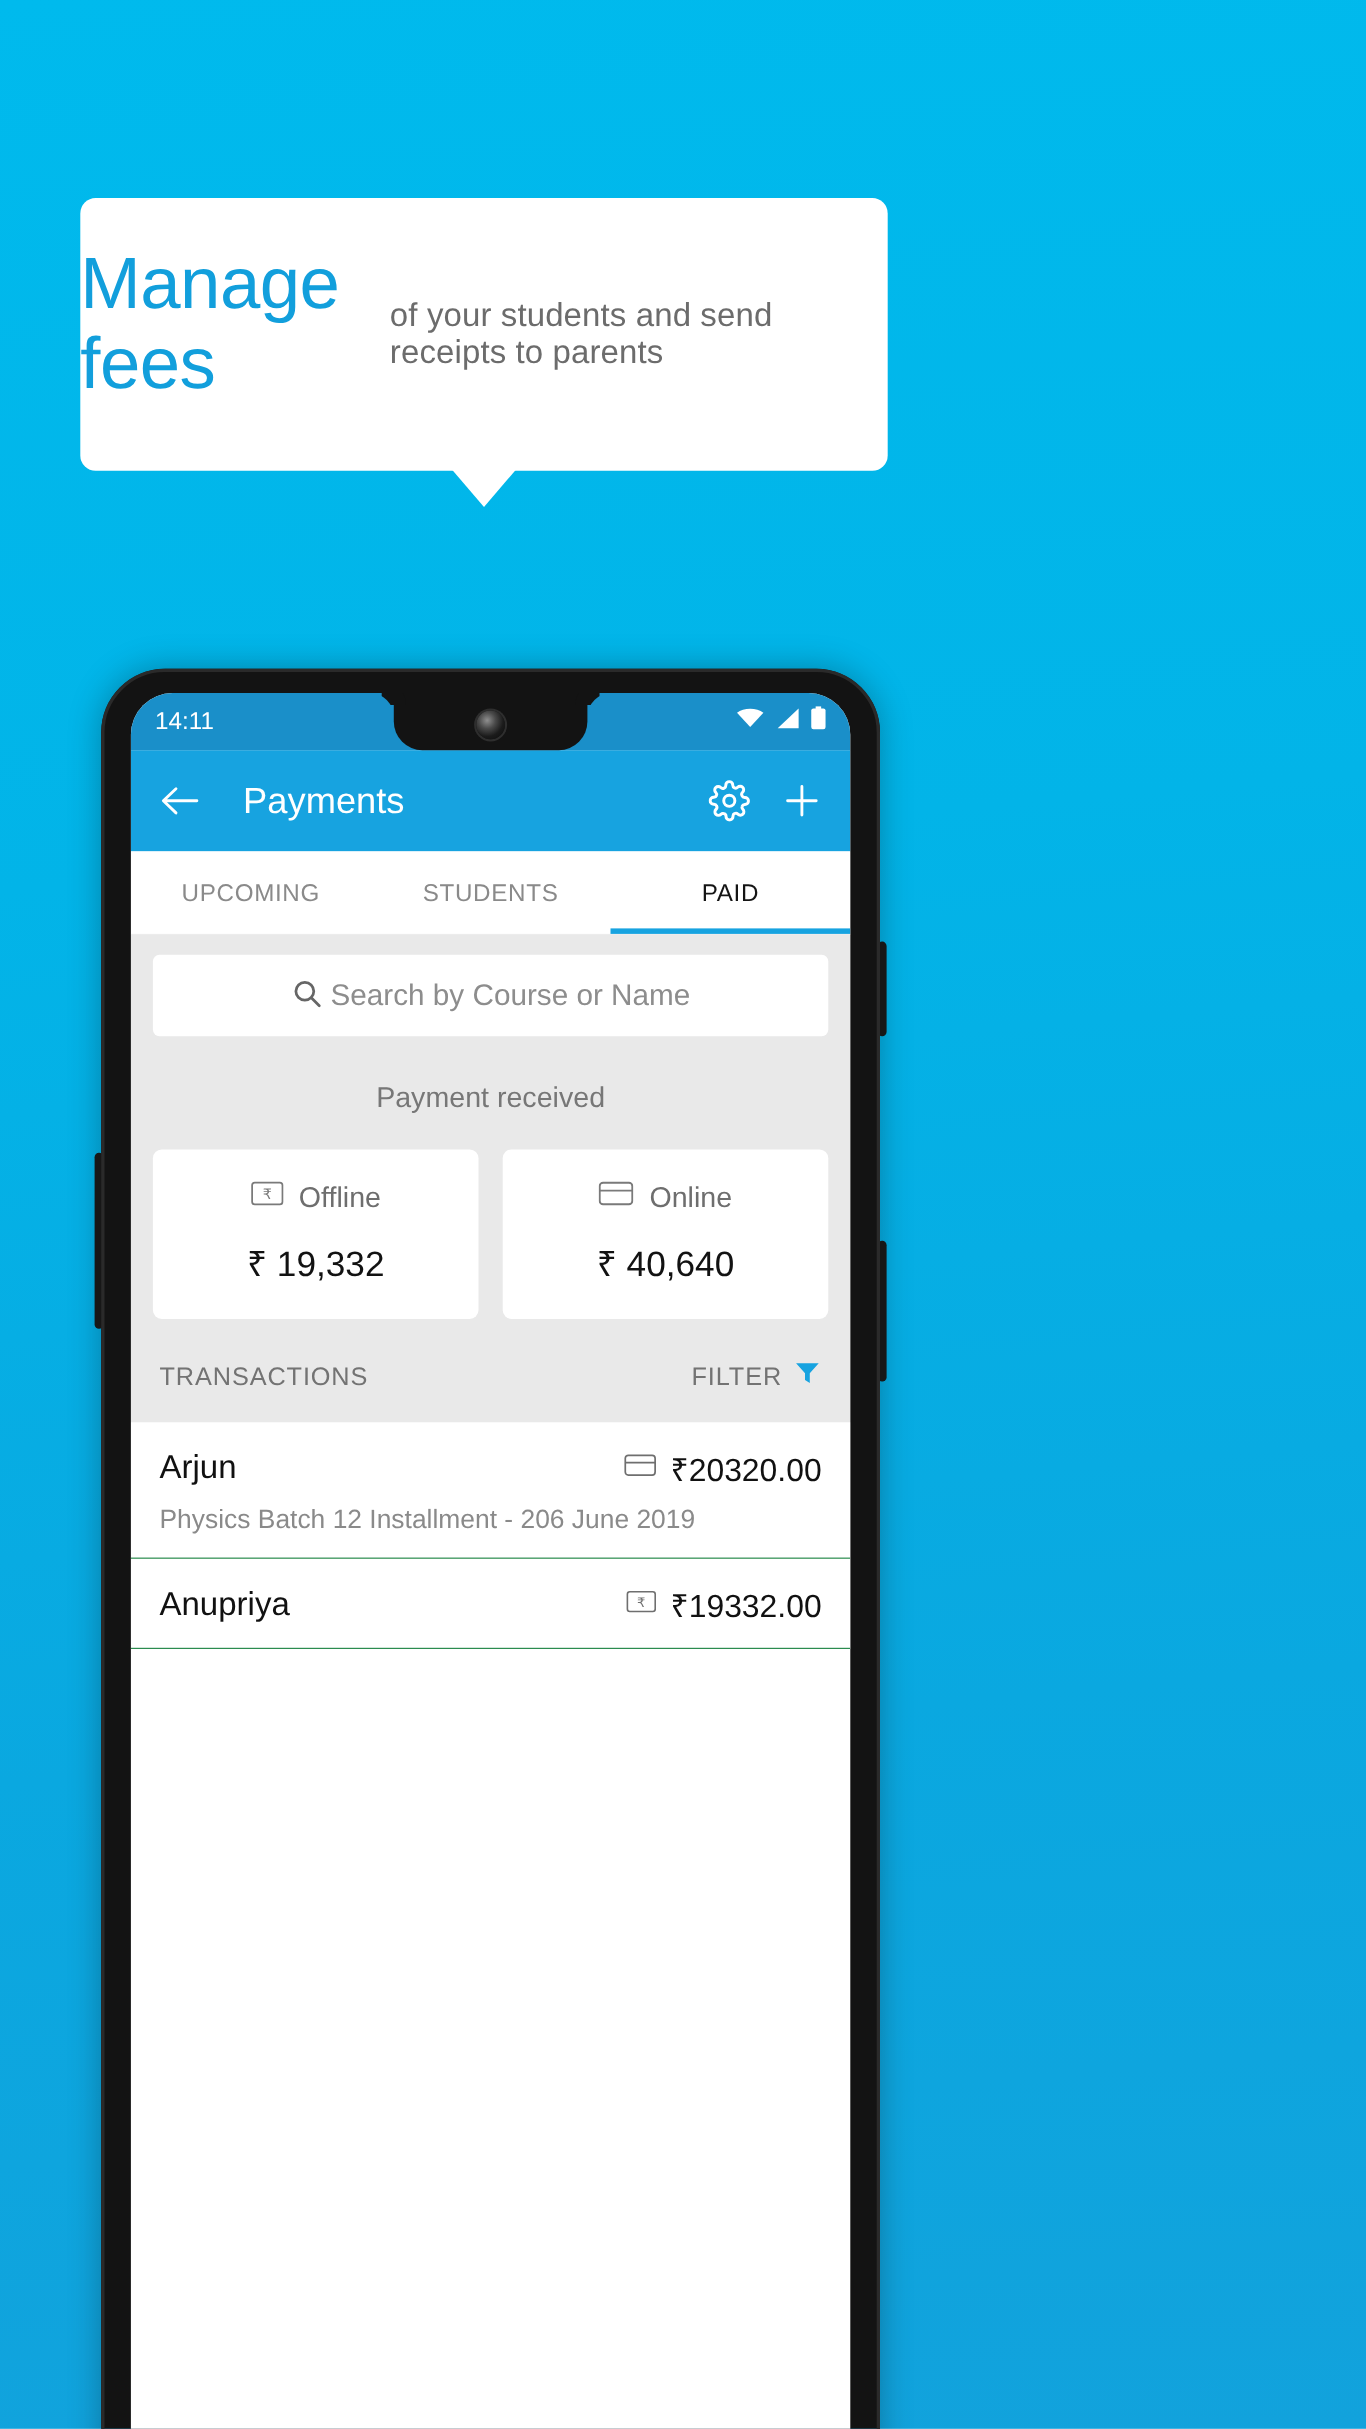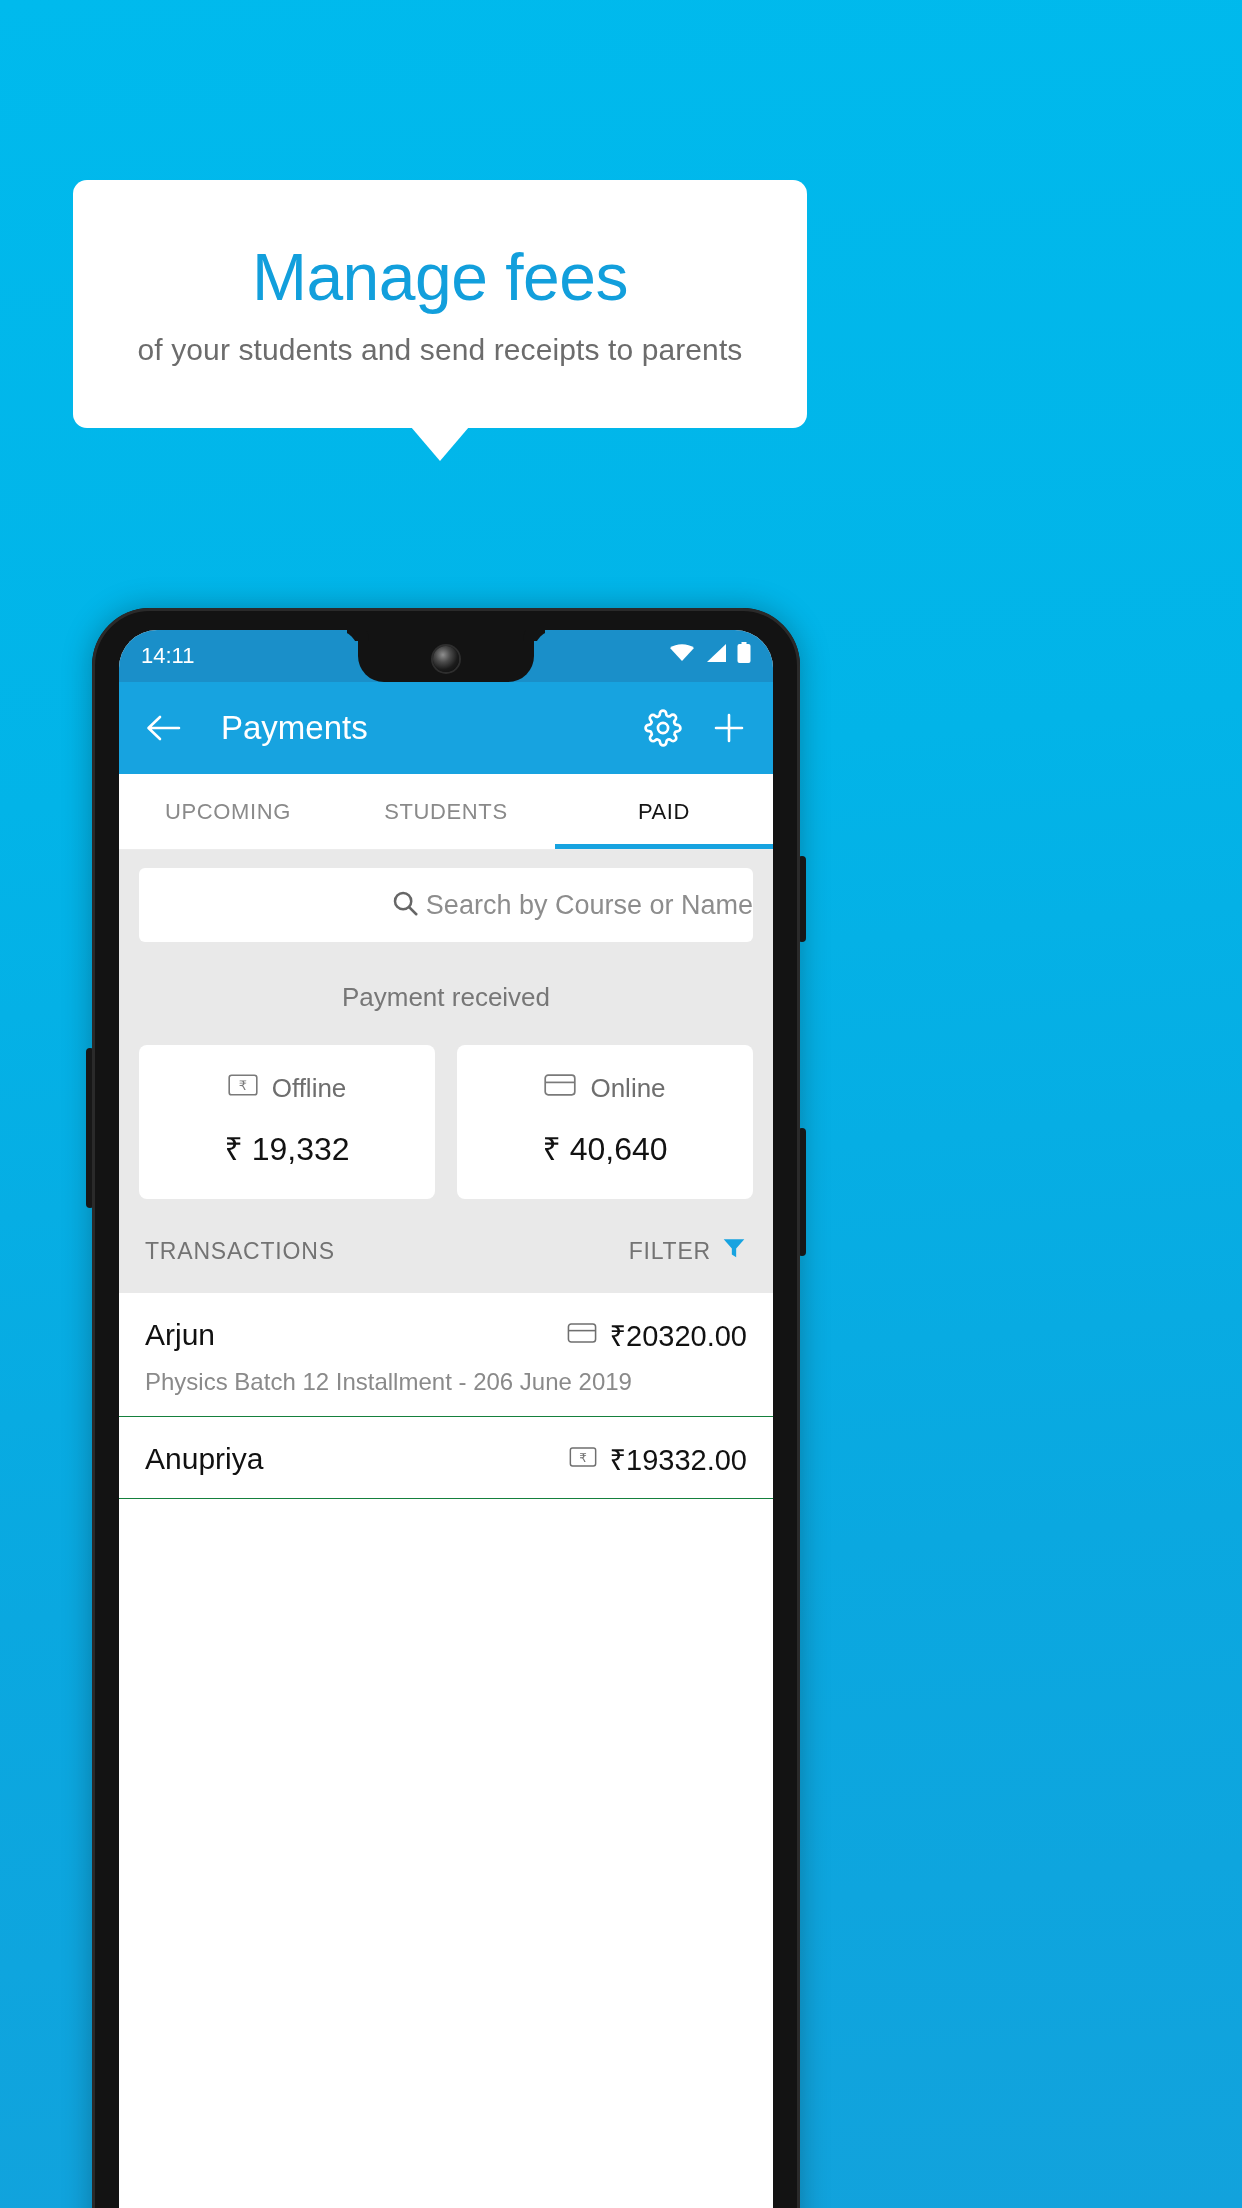--- a/index.html
+++ b/index.html
@@ -14,21 +14,21 @@
   }
 
   
   .promo-card {
     position: absolute;
     left: 73px; top: 180px;
     width: 734px; height: 248px;
     background: #ffffff;
     border-radius: 14px;
     display: flex;
-    flex-direction: column;
+    flex-direction: row;
     align-items: center;
     justify-content: center;
   }
   .promo-title {
     font-size: 66px;
     font-weight: 400;
     color: #129fdc;
     letter-spacing: -0.5px;
     line-height: 1.1;
     margin-bottom: 20px;
@@ -170,21 +170,21 @@
   
   .app-body { background: #e9e9e9; }
 
   .search-wrap { padding: 18px 20px 0 20px; }
   .searchbar {
     height: 74px;
     background: #ffffff;
     border-radius: 6px;
     display: flex;
     align-items: center;
-    justify-content: flex-end;
+    justify-content: center;
     gap: 6px;
   }
   .search-ph { font-size: 27px; color: #8d8d8d; }
 
   .summary { padding: 40px 0 6px 0; text-align: center; }
   .summary-label { font-size: 26px; color: #777777; }
   .summary-amount {
     font-size: 56px; color: #151515; font-weight: 400;
     margin-top: 16px; letter-spacing: -0.5px;
   }

